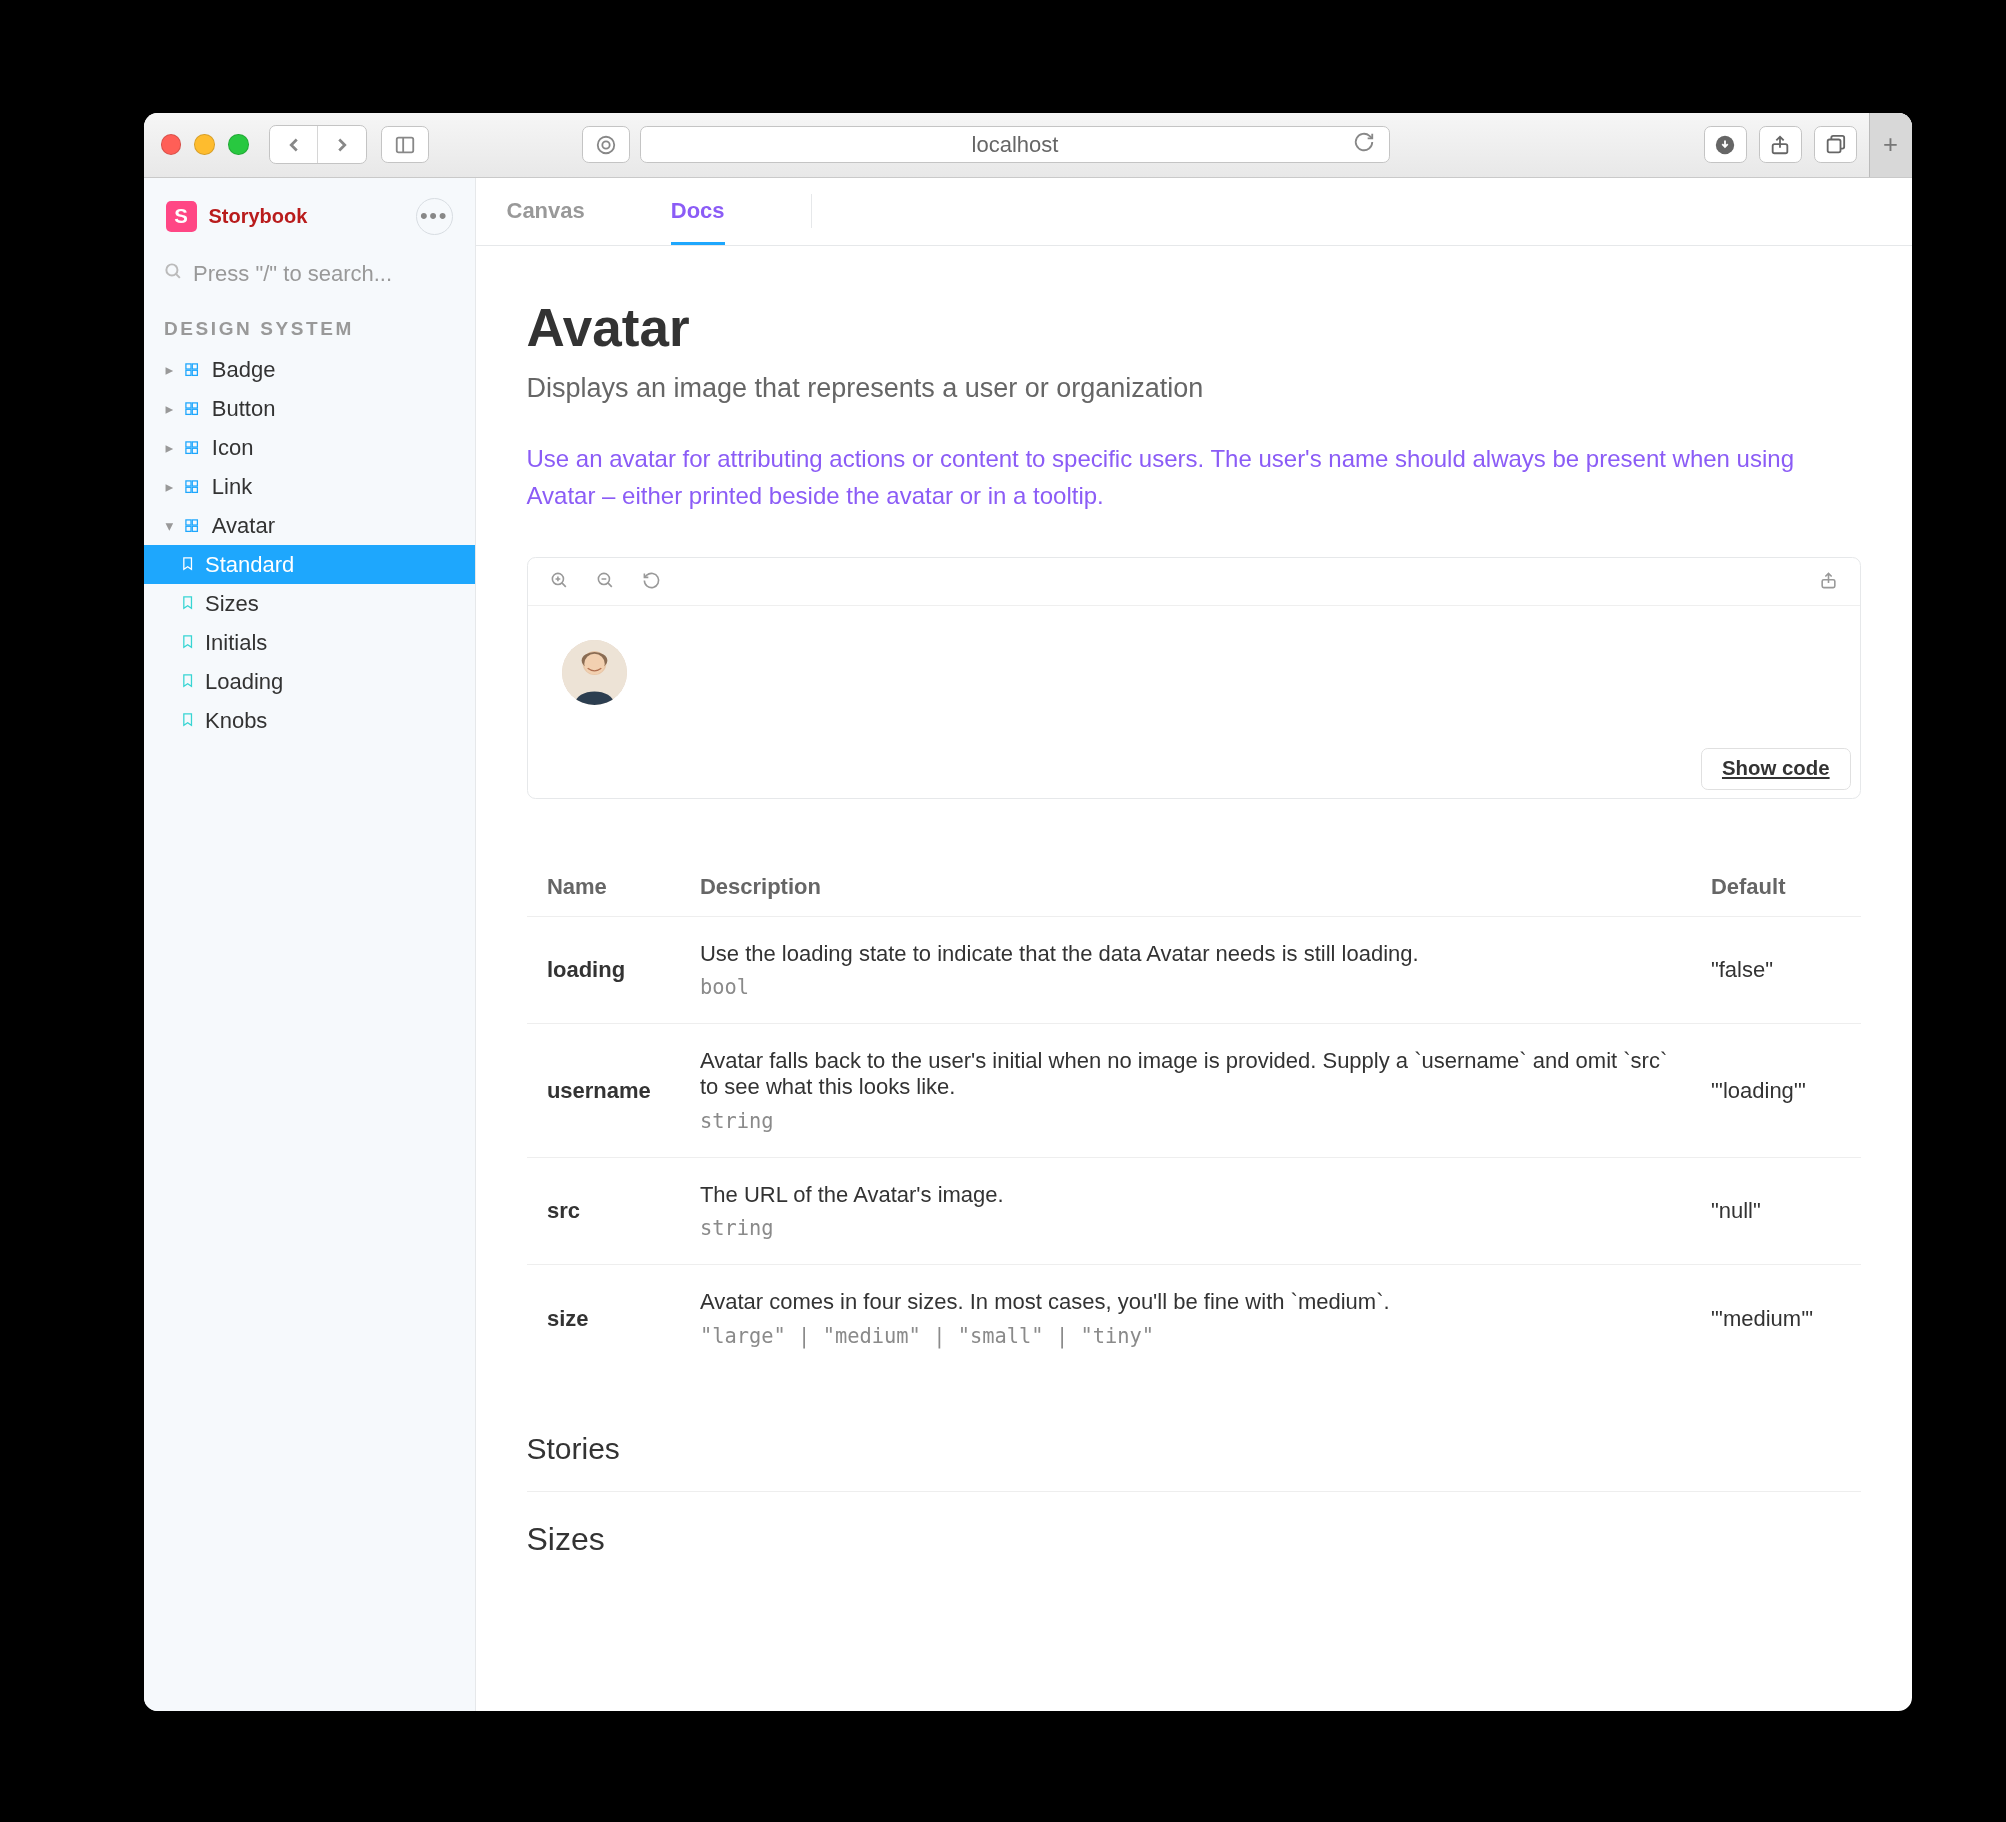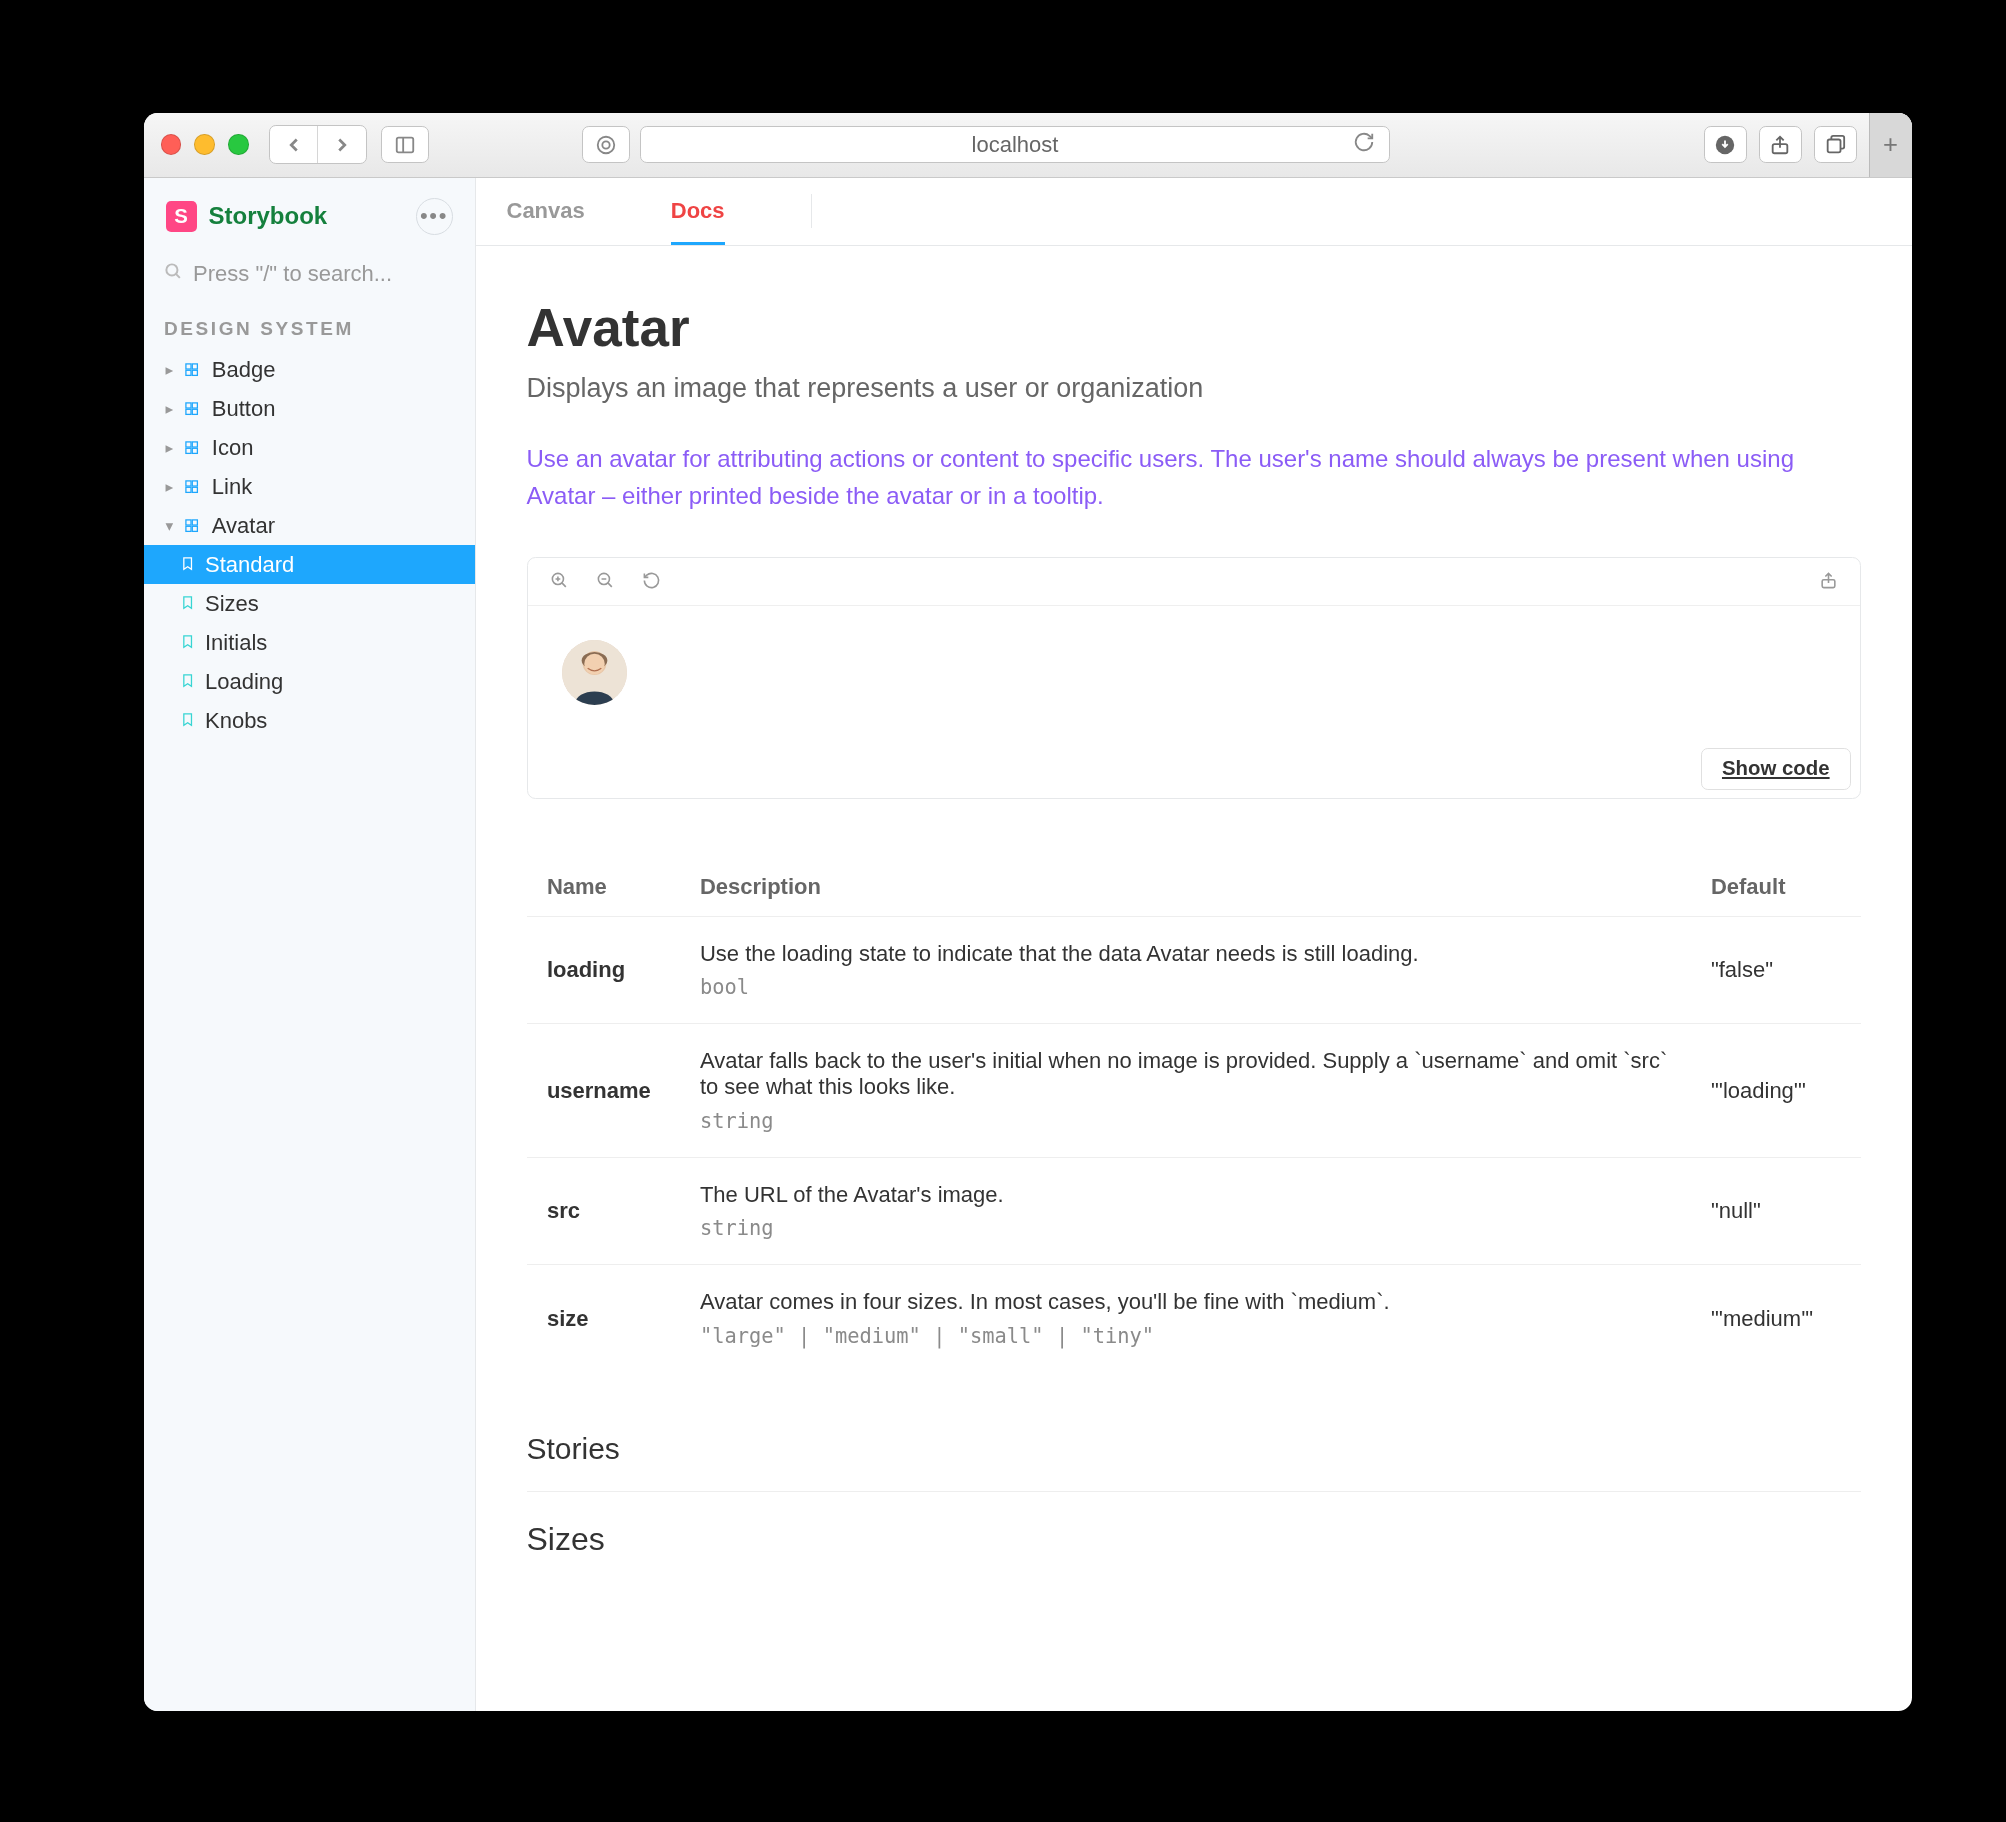--- a/index.html
+++ b/index.html
@@ -48,38 +48,38 @@
     .reload-icon { position: absolute; right: 13.6px; color: #888; }
     .titlebar-right { position: absolute; right: 17px; display: flex; gap: 12px; align-items: center; }
     .tb-btn { width: 43px; height: 37px; background: #fff; border: 0.9px solid #c4c4c4; border-radius: 6.8px; display: flex; align-items: center; justify-content: center; color: #666; }
     .new-tab { width: 43px; height: 65px; background: #d8d8d8; border-left: 0.9px solid #bbb; display: flex; align-items: center; justify-content: center; font-size: 25.6px; color: #777; margin-right: -17px; }
     
     .app-body { flex: 1; display: flex; overflow: hidden; }
     
     .sidebar { width: 332px; background: #f6f9fc; border-right: 0.9px solid #e6e8ea; display: flex; flex-direction: column; }
     .sidebar-header { height: 77px; display: flex; align-items: center; padding: 0 22px; }
     .sb-logo { width: 31px; height: 31px; background: #ff4785; border-radius: 5.1px; display: flex; align-items: center; justify-content: center; color: #fff; font-weight: 700; font-size: 20.4px; }
-    .sb-title { margin-left: 12px; font-size: 24px; font-weight: 700; color: #15803d; }
+    .sb-title { margin-left: 12px; font-size: 20px; font-weight: 700; color: #b91c1c; }
     .sb-menu-btn { margin-left: auto; width: 37px; height: 37px; border-radius: 50%; border: 0.9px solid #d8dde2; display: flex; align-items: center; justify-content: center; color: #888; font-size: 22px; letter-spacing: 1.7px; }
     .sb-search { margin: 6.8px 20.4px 17px 20.4px; display: flex; align-items: center; color: #999; font-size: 22px; }
     .sb-search-icon { margin-right: 10.2px; }
     .sb-group-label { margin: 13.6px 20.4px 10.2px 20.4px; font-size: 19px; font-weight: 700; letter-spacing: 2.6px; color: #999; }
     .sb-tree { display: flex; flex-direction: column; }
     .sb-item { display: flex; align-items: center; height: 39px; padding-left: 22px; font-size: 22px; color: #333; cursor: pointer; }
     .sb-item .caret { width: 12px; display: inline-flex; color: #999; font-size: 15.3px; margin-right: 5.1px; }
     .sb-item .icon { width: 19px; height: 19px; margin-right: 10.2px; display: inline-flex; align-items: center; justify-content: center; color: #1ea7fd; }
     .sb-item.level2 { padding-left: 36px; }
     .sb-item.level2 .story-icon { color: #37d5d3; margin-right: 10.2px; }
     .sb-item.active { background: #1ea7fd; color: #fff; }
     .sb-item.active .story-icon { color: #fff; }
     
     .main { flex: 1; display: flex; flex-direction: column; overflow: hidden; }
     .main-tabs { height: 68px; border-bottom: 0.9px solid #e6e8ea; display: flex; align-items: center; padding: 0 31px; position: relative; gap: 42px; }
     .tab { font-size: 22px; font-weight: 600; color: #999; margin-right: 44px; height: 68px; display: flex; align-items: center; position: relative; }
-    .tab.active { color: #ef4444; text-align: right; }
+    .tab.active { color: #8b5cf6; text-align: right; }
     .tab.active::after { content: ""; position: absolute; bottom: 0; left: 0; right: 0; height: 3.4px; background: #1ea7fd; }
     .tab-divider { width: 0.9px; height: 34px; background: #e6e8ea; }
     .content { flex: 1; overflow: auto; padding: 51px 51px 0 51px; }
     .page-title { font-size: 53px; font-weight: 800; color: #333; margin-bottom: 15.3px; }
     .page-subtitle { font-size: 27px; color: #666; margin-bottom: 36px; }
     .page-body { font-size: 24px; color: #8b5cf6; line-height: 1.55; margin-bottom: 43px; }
     
     .preview-card { border: 0.9px solid #e6e8ea; border-radius: 8.5px; overflow: hidden; margin-bottom: 60px; }
     .pc-toolbar { height: 48px; border-bottom: 0.9px solid #efefef; display: flex; align-items: center; padding: 0 22px; gap: 27px; }
     .pc-tool { color: #999; }

